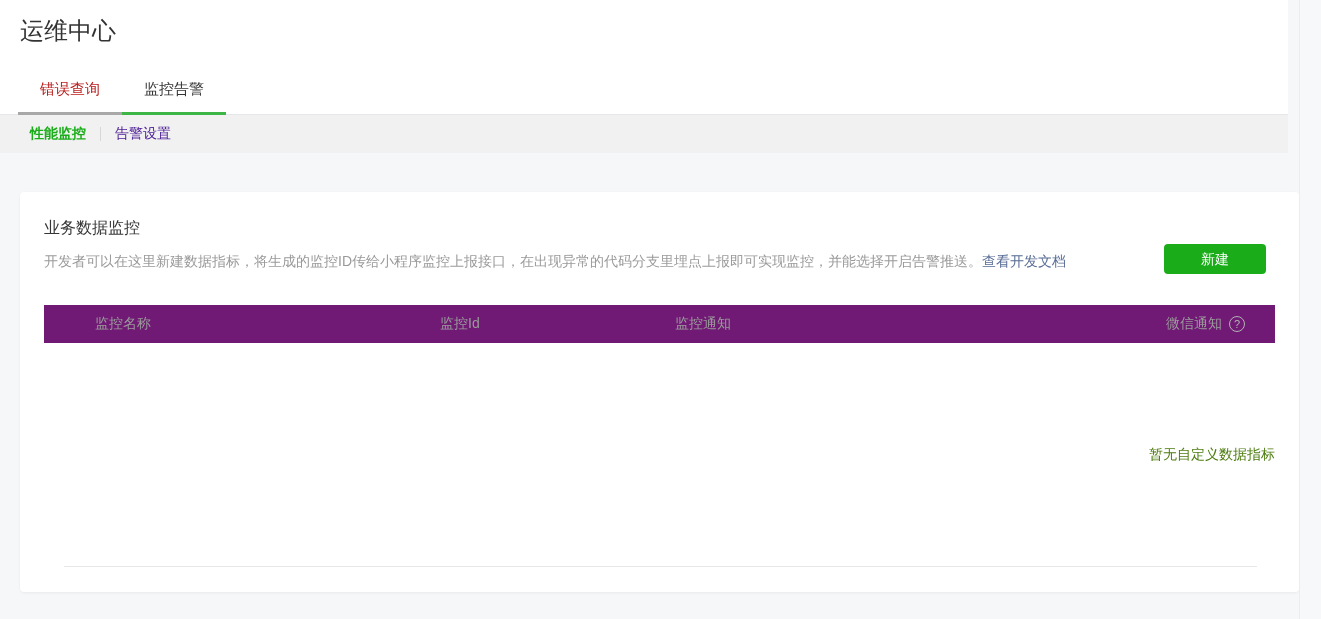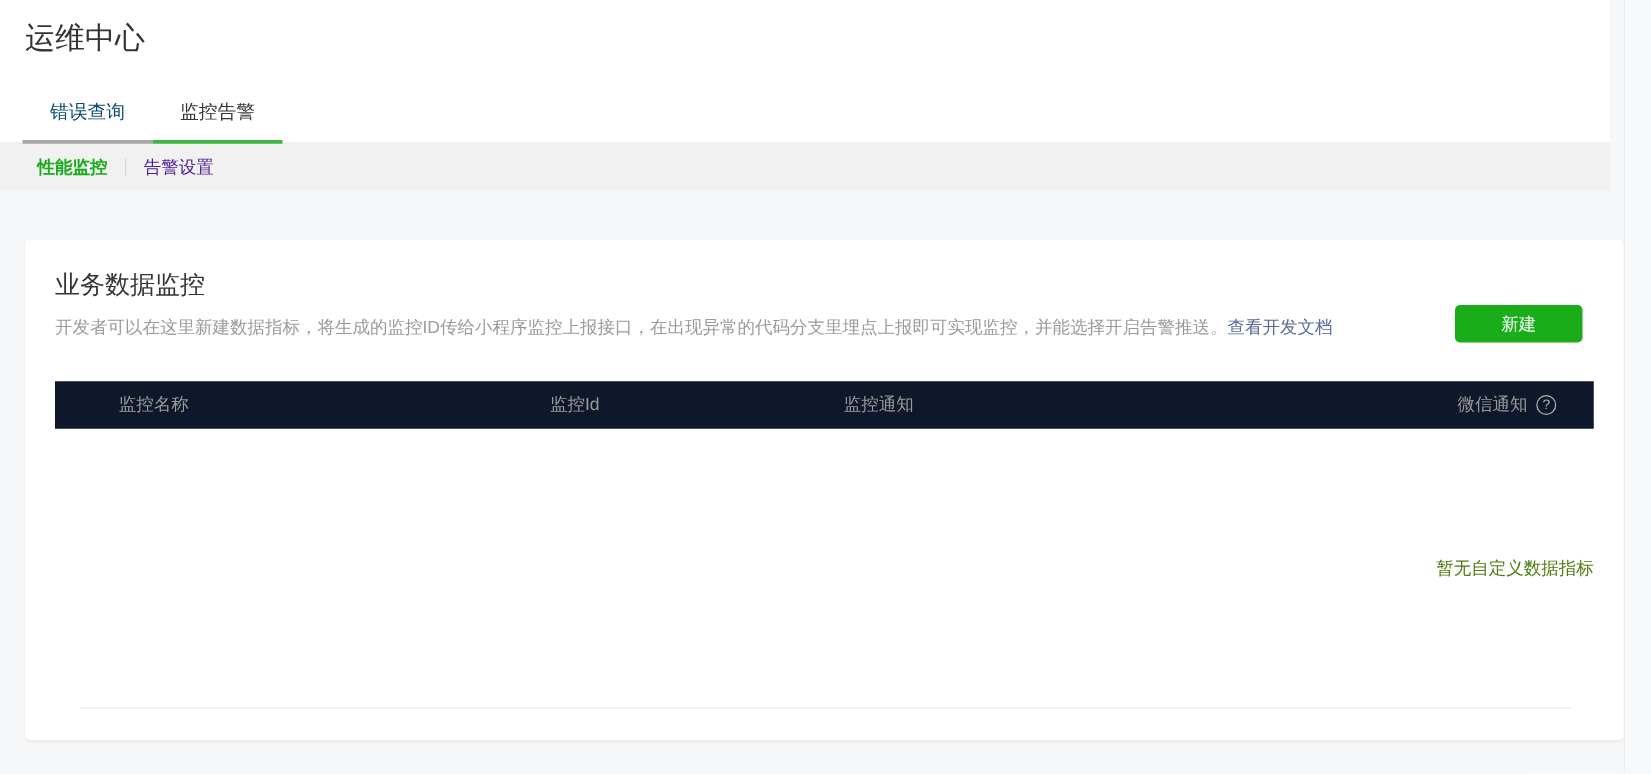--- a/index.html
+++ b/index.html
@@ -27,21 +27,21 @@
     align-items: flex-end;
     margin-top: 34px;
     border-bottom: 1px solid #e5e7ea;
     padding-left: 18px;
   }
   .tab {
     width: 104px;
     text-align: center;
     font-size: 15px;
     padding-bottom: 13px;
-    color: #0c4a6e;
+    color: #b91c1c;
     border-bottom: 3px solid #a8a8a8;
     margin-bottom: -1px;
     cursor: pointer;
   }
   .tab.active {
     color: #353535;
     border-bottom-color: #3eb547;
   }
 
   
@@ -66,21 +66,21 @@
     width: 1279px;
     height: 400px;
     margin: 39px 0 0 20px;
     background: #ffffff;
     border-radius: 4px;
     box-shadow: 0 1px 3px rgba(0,0,0,0.06);
     position: relative;
     padding: 22px 24px 0 24px;
   }
   .card-title {
-    font-size: 20px;
+    font-size: 16px;
     line-height: 28px;
     color: #353535;
     font-weight: 400;
   }
   .card-desc {
     margin-top: 9px;
     font-size: 14px;
     line-height: 20px;
     color: #9a9a9a;
   }
@@ -100,21 +100,21 @@
     border-radius: 4px;
     cursor: pointer;
     font-family: inherit;
     margin-top: 28px;
   }
 
   
   .table-header {
     margin-top: 34px;
     height: 38px;
-    background: #0f172a;
+    background: #701a75;
     display: grid;
     grid-template-columns: 396px 235px 1fr auto;
     align-items: center;
     font-size: 14px;
     color: #9a9a9a;
   }
   .th-name { padding-left: 51px; }
   .th-wechat {
     display: flex;
     align-items: center;

